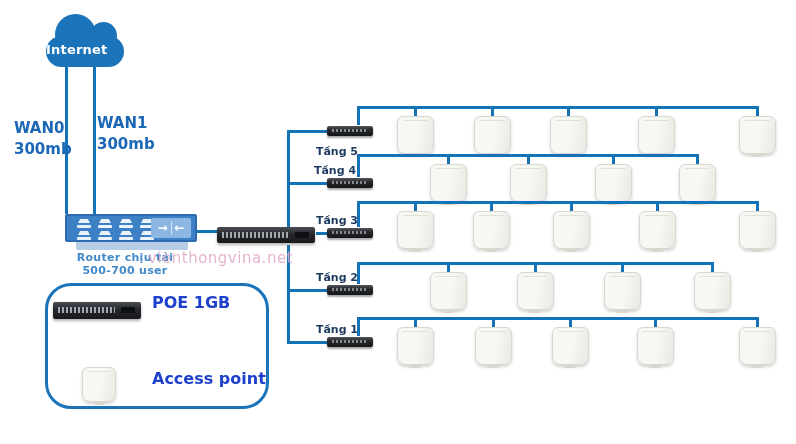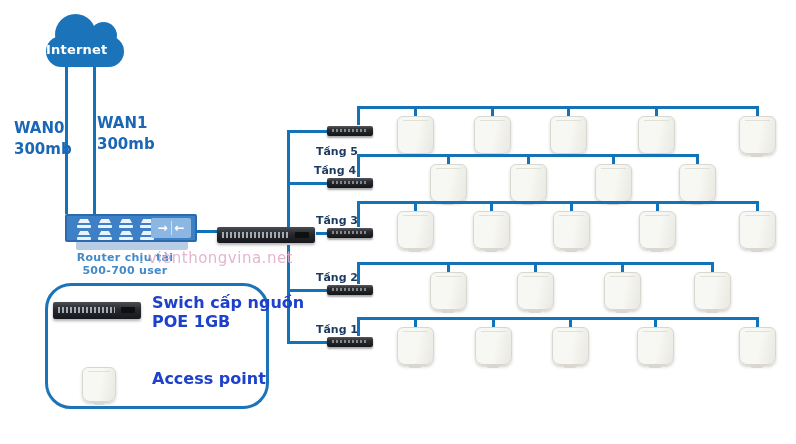--- a/index.html
+++ b/index.html
@@ -95,21 +95,20 @@
   <div class="big-switch" style="left:217px;top:227px;"></div>
 
   <div class="line" style="left:287px;top:129.5px;width:3px;height:97.5px;"></div>
   <div class="line" style="left:287px;top:245px;width:3px;height:98.5px;"></div>
 
   <div class="watermark">vienthongvina.net</div>
 
   <div class="legend-box"></div>
   <div class="big-switch legend-switch"></div>
   <div class="legend-text" style="top:293px;">
-    <div>Swich cấp nguồn</div>
     <div>POE 1GB</div>
   </div>
   <div class="ap legend-ap"></div>
   <div class="legend-text" style="top:369px;">
     <div>Access point</div>
   </div>
 
 <div class="line" style="left: 356.5px; top: 105.5px; width: 402px; height: 3px;"></div>
     <div class="line" style="left: 356.5px; top: 107px; width: 3px; height: 18px;"></div>
     <div class="line" style="left: 289px; top: 129.5px; width: 44px; height: 3px;"></div>

